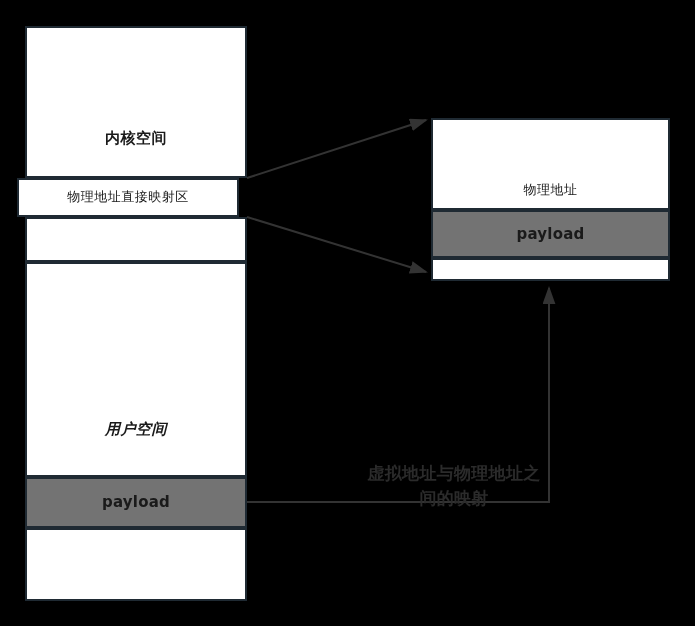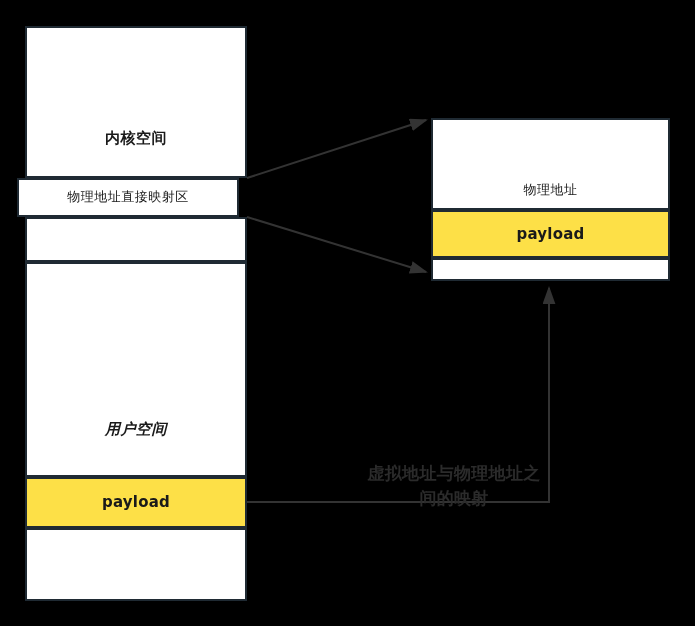--- a/index.html
+++ b/index.html
@@ -26,21 +26,21 @@
     border: 2px solid #1f2a33;
     background: #ffffff;
     color: #1a1a1a;
     display: flex;
     align-items: center;
     justify-content: center;
     text-align: center;
     line-height: 1.25;
   }
   .cell.red {
-    background: #fde047;
+    background: #737373;
   }
   .label-cn {
     font-size: 15px;
     font-weight: 700;
     letter-spacing: 0.5px;
   }
   .label-cn-sm {
     font-size: 13px;
     font-weight: 400;
     letter-spacing: 0.5px;

